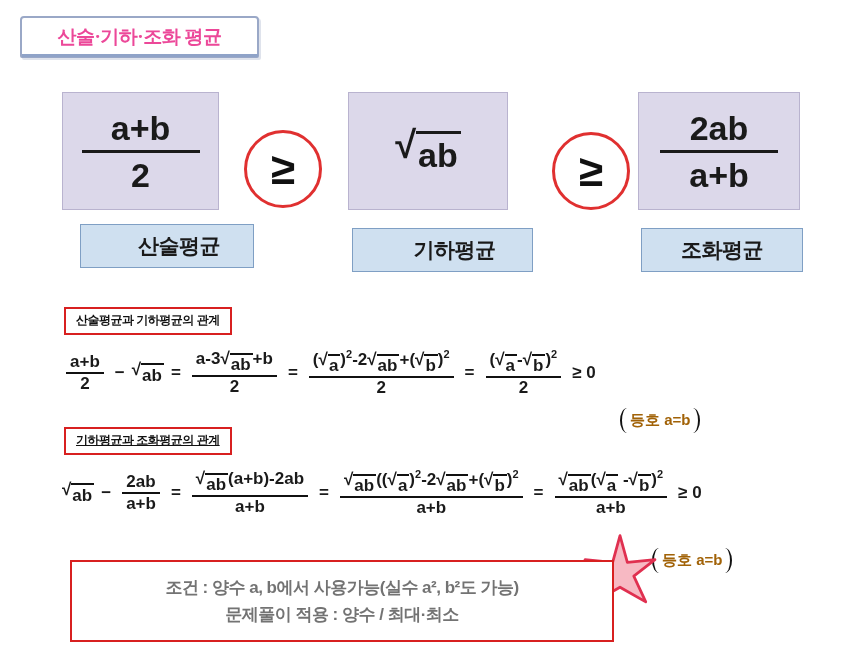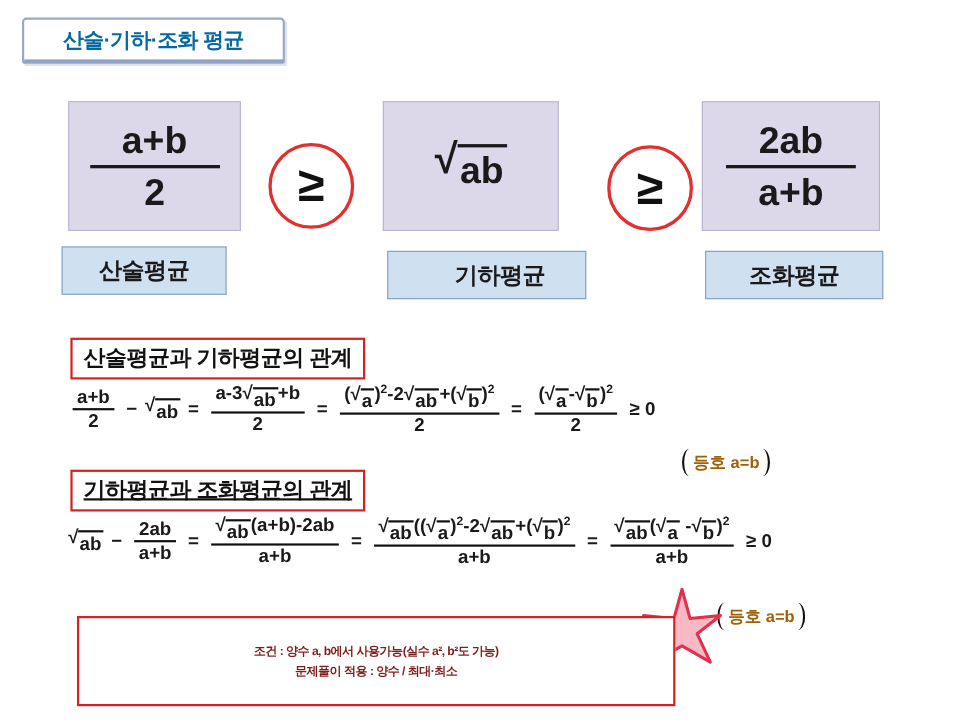--- a/index.html
+++ b/index.html
@@ -28,21 +28,22 @@
     background: #ffffff;
     box-shadow: 2px 2px 0 #dfe3ec;
     display: flex;
     align-items: center;
     justify-content: center;
   }
   #title-tab .txt {
     font-size: 19px;
     font-weight: 700;
     letter-spacing: -0.5px;
-    color: #0369a1;
+    color: #ec4899;
+    font-family: Liberation Serif, serif;
   }
   #title-underline {
     position: absolute;
     left: 22px;
     top: 54px;
     width: 236px;
     height: 3px;
     background: #8fa3c8;
   }
 
@@ -95,21 +96,21 @@
     position: absolute;
     background: #cfe0f0;
     border: 1px solid #7f9fc4;
     display: flex;
     align-items: center;
     justify-content: center;
     font-size: 21px;
     font-weight: 700;
     letter-spacing: -0.5px;
   }
-  #lbl-arith { left: 56px; top: 224px; width: 148px; height: 42px; }
+  #lbl-arith { left: 80px; top: 224px; width: 148px; height: 42px; padding-left: 24px; }
   #lbl-geo   { left: 352px; top: 228px; width: 155px; height: 42px; padding-left: 24px; }
   #lbl-harm  { left: 641px; top: 228px; width: 160px; height: 42px; }
 
   
   .geq-circle {
     position: absolute;
     width: 72px;
     height: 72px;
     border: 3px solid #e03030;
     border-radius: 50%;
@@ -123,21 +124,21 @@
   }
   #geq1 { left: 244px; top: 130px; }
   #geq2 { left: 552px; top: 132px; }
 
   
   .sec-head {
     position: absolute;
     border: 2px solid #d82020;
     background: #ffffff;
     padding: 3px 10px 4px 10px;
-    font-size: 20px;
+    font-size: 12px;
     font-weight: 700;
     letter-spacing: -0.5px;
     color: #111;
   }
   #sec1 { left: 64px; top: 307px; }
   #sec2 { left: 64px; top: 427px; text-decoration: underline; }
 
   
   .mathrow {
     position: absolute;
@@ -196,24 +197,24 @@
     height: 78px;
     border: 2px solid #d82020;
     background: #ffffff;
     display: flex;
     flex-direction: column;
     align-items: center;
     justify-content: center;
     gap: 4px;
   }
   #cond-box .line {
-    font-size: 11px;
+    font-size: 17px;
     font-weight: 700;
     letter-spacing: -0.5px;
-    color: #7f1d1d;
+    color: #737373;
   }
 
   
   #star {
     position: absolute;
     left: 572px;
     top: 532px;
     width: 96px;
     height: 92px;
   }

